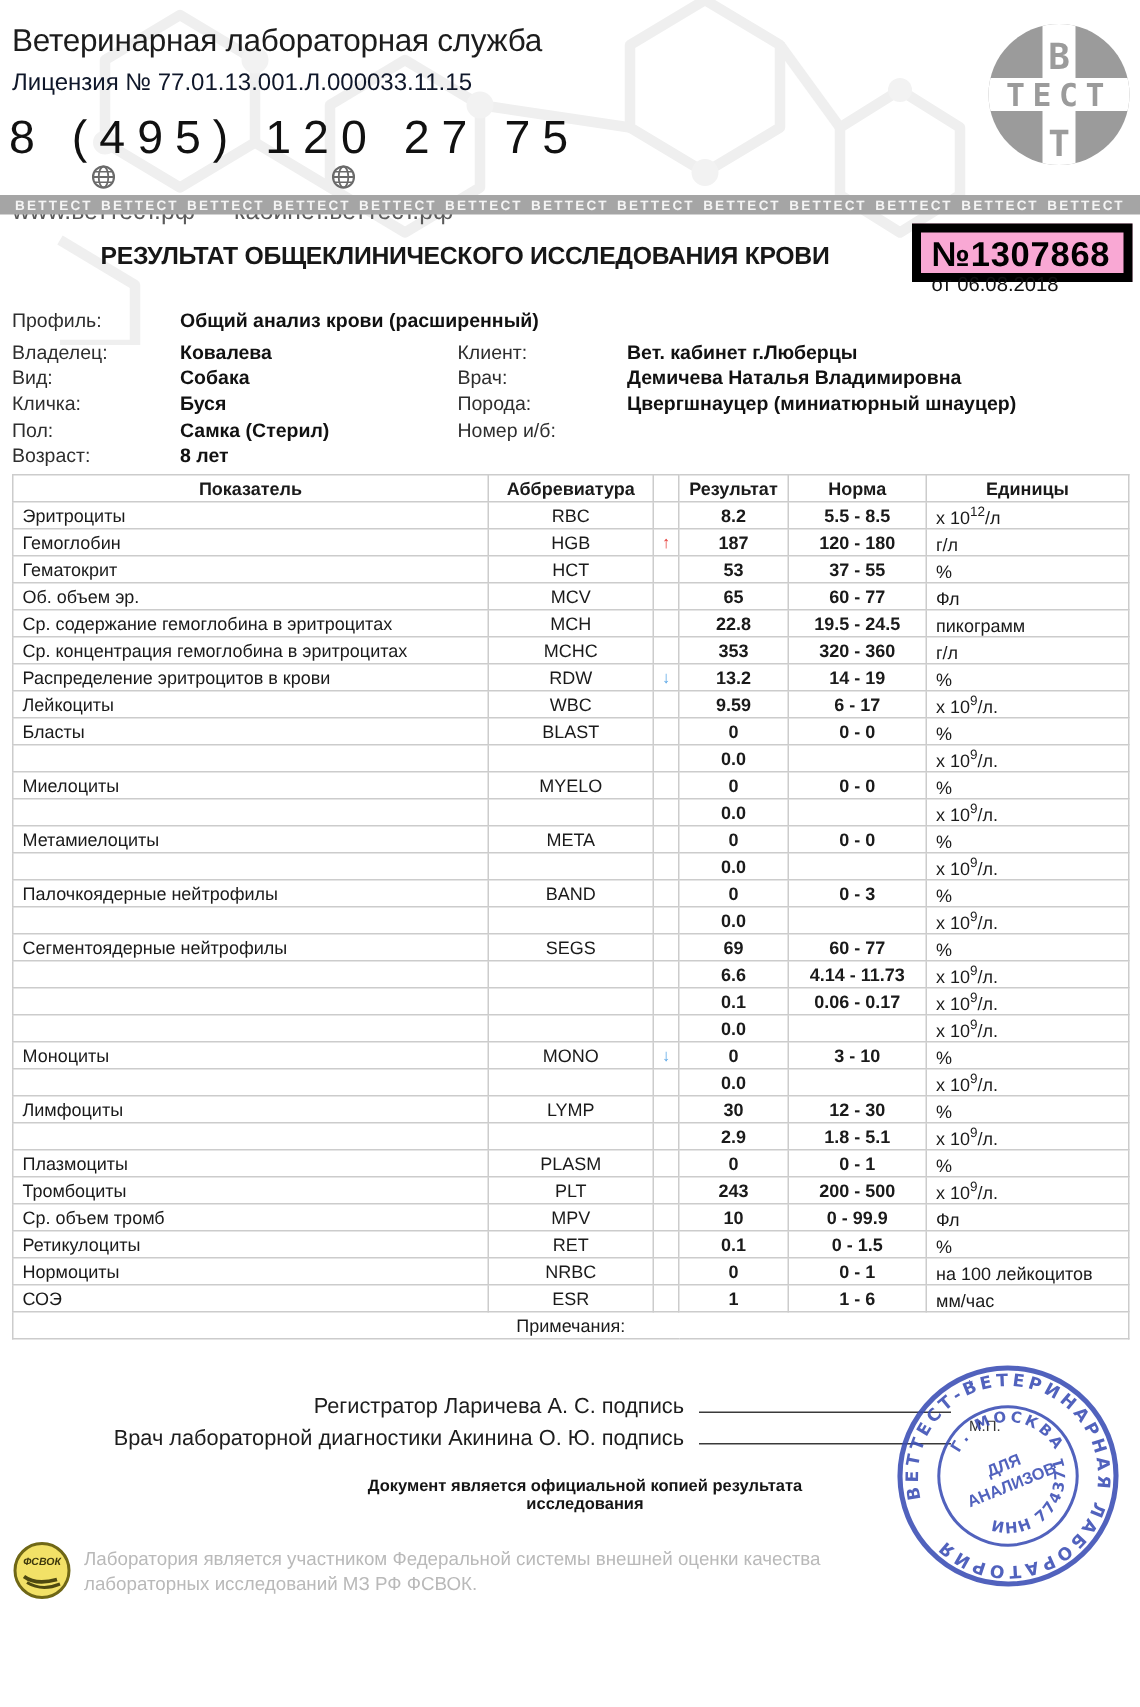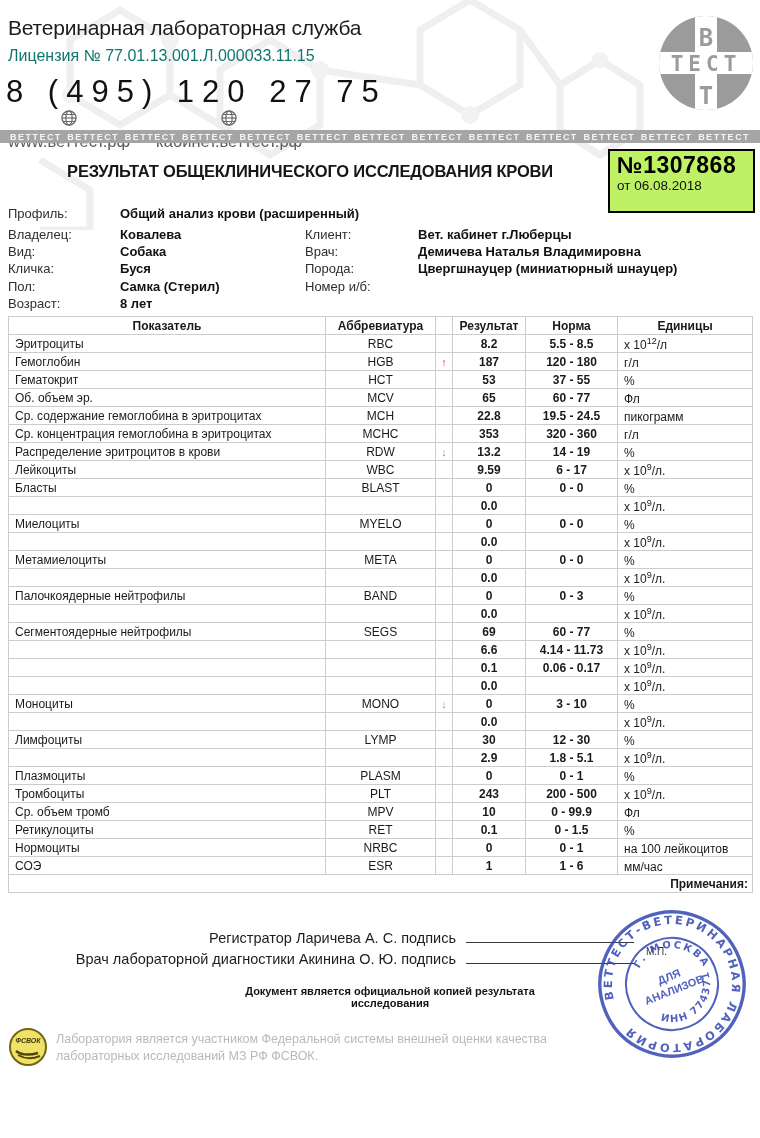--- a/index.html
+++ b/index.html
@@ -3,32 +3,32 @@
 <meta charset="utf-8">
 <style>
   * { margin:0; padding:0; box-sizing:border-box; }
   body { font-family:"Liberation Sans", sans-serif; background:#fff; }
   .page { position:relative; width:760px; height:1138px; background:#fff; overflow:hidden; }
   .hexbg { position:absolute; top:0; left:0; z-index:0; pointer-events:none; }
   .content { position:relative; z-index:1; }
 
   
   .org-name { position:absolute; top:16px; left:8px; font-size:21px; font-weight:400; color:#1c1c1c; letter-spacing:-0.2px; }
-  .license { position:absolute; top:47px; left:8px; font-size:16px; color:#0f766e; }
+  .license { position:absolute; top:47px; left:8px; font-size:16px; color:#0f172a; }
   .phone { position:absolute; top:74px; left:6px; font-size:31px; color:#111; letter-spacing:8px; font-weight:400; white-space:nowrap; }
   .sites { position:absolute; top:110px; left:8px; display:flex; gap:26px; align-items:center; font-size:16.5px; color:#5a5a5a; }
   .site-link { display:flex; align-items:center; gap:6px; color:#5a5a5a; text-decoration:none;flex-direction:column; }
   .globe { width:16px; height:16px; }
   .strip { position:absolute; top:130px; left:0; width:760px; height:13px; background:#a5a5a5; display:flex; justify-content:space-between; align-items:center; padding:0 10px; }
   .strip span { font-size:9px; font-weight:bold; letter-spacing:1.5px; color:rgba(255,255,255,0.88); }
 
   .logo { position:absolute; top:8px; left:656px; }
 
   
-  .doc-box { position:absolute; top:149px; left:608px; width:147px; height:64px; border:2px solid #000000; padding:1px 7px; background:#bef264; }
+  .doc-box { position:absolute; top:149px; left:608px; width:147px; height:39px; border:6px solid #000000; padding:1px 7px; background:#f9a8d4; }
   .doc-num { font-size:23px; font-weight:bold; color:#000; line-height:26px; letter-spacing:0.5px; }
   .doc-date { font-size:13.5px; color:#111; }
 
   .report-title { position:absolute; top:162px; left:30px; width:560px; text-align:center; font-size:16.5px; font-weight:600; color:#171717; letter-spacing:-0.2px; }
 
   
   .profile-row { position:absolute; font-size:13px; color:#222; }
   .p-label { display:inline-block; color:#2e2e2e; }
   .p-value { font-weight:bold; color:#111; }
   .pl .p-label { width:112px; }
@@ -42,21 +42,21 @@
   .results th { font-weight:bold; text-align:center; background:#fff; }
   .results td.c-name { text-align:left; padding-left:6px; }
   .results td.c-abbr { text-align:center; }
   .results td.c-arrow { text-align:center; padding:0; font-weight:bold; font-size:11px; }
   .results td.c-res { text-align:center; font-weight:bold; }
   .results td.c-norm { text-align:center; font-weight:bold; }
   .results td.c-unit { text-align:left; padding-left:6px; }
   .results td.c-unit sup { font-size:9px; }
   .arrow-up { color:#e53935; }
   .arrow-down { color:#55a4e6; }
-  .notes-cell { font-weight:bold; text-align:right; padding-left:6px; }
+  .notes-cell { font-weight:normal; text-align:center; padding-left:6px; }
 
   
   .sig-row { position:absolute; left:0; width:634px; text-align:right; font-size:14.5px; color:#1d1d1d; white-space:nowrap; }
   .sig-line { display:inline-block; width:168px; border-bottom:1px solid #3a3a3a; margin-left:10px; }
   .mp-mark { position:absolute; top:946px; left:646px; font-size:10px; color:#333; }
   .official-note { position:absolute; top:985px; left:225px; width:330px; text-align:center; font-size:11px; font-weight:600; color:#151515; }
   .fsvok-badge { position:absolute; top:1027px; left:8px; }
   .fsvok-text { position:absolute; top:1031px; left:56px; width:570px; font-size:12.5px; line-height:1.35; color:#b9b9b9; }
 
   .stamp { position:absolute; top:898px; left:586px; width:172px; height:172px; opacity:0.88; }

